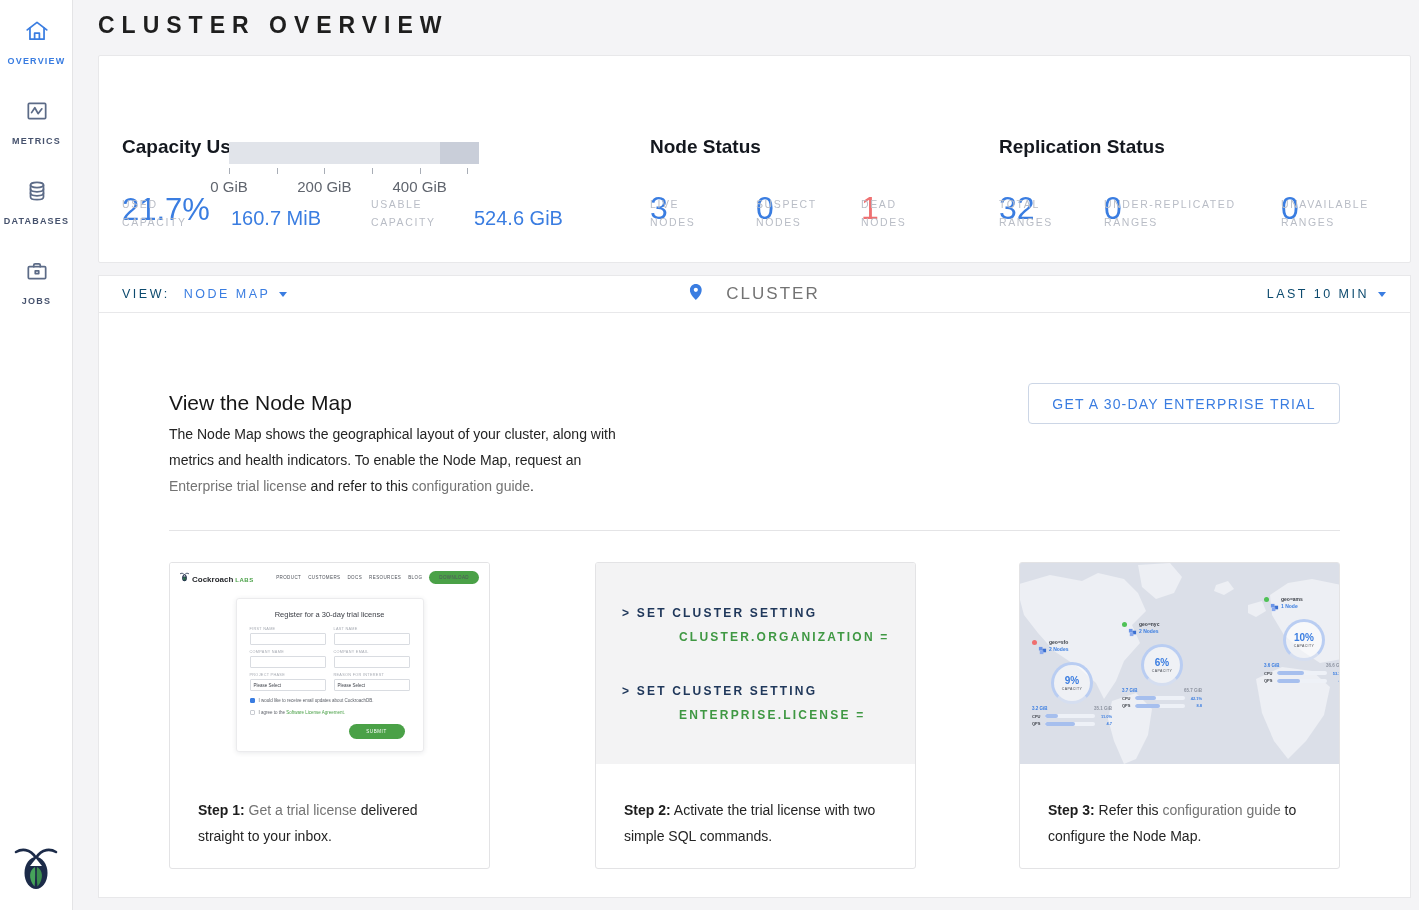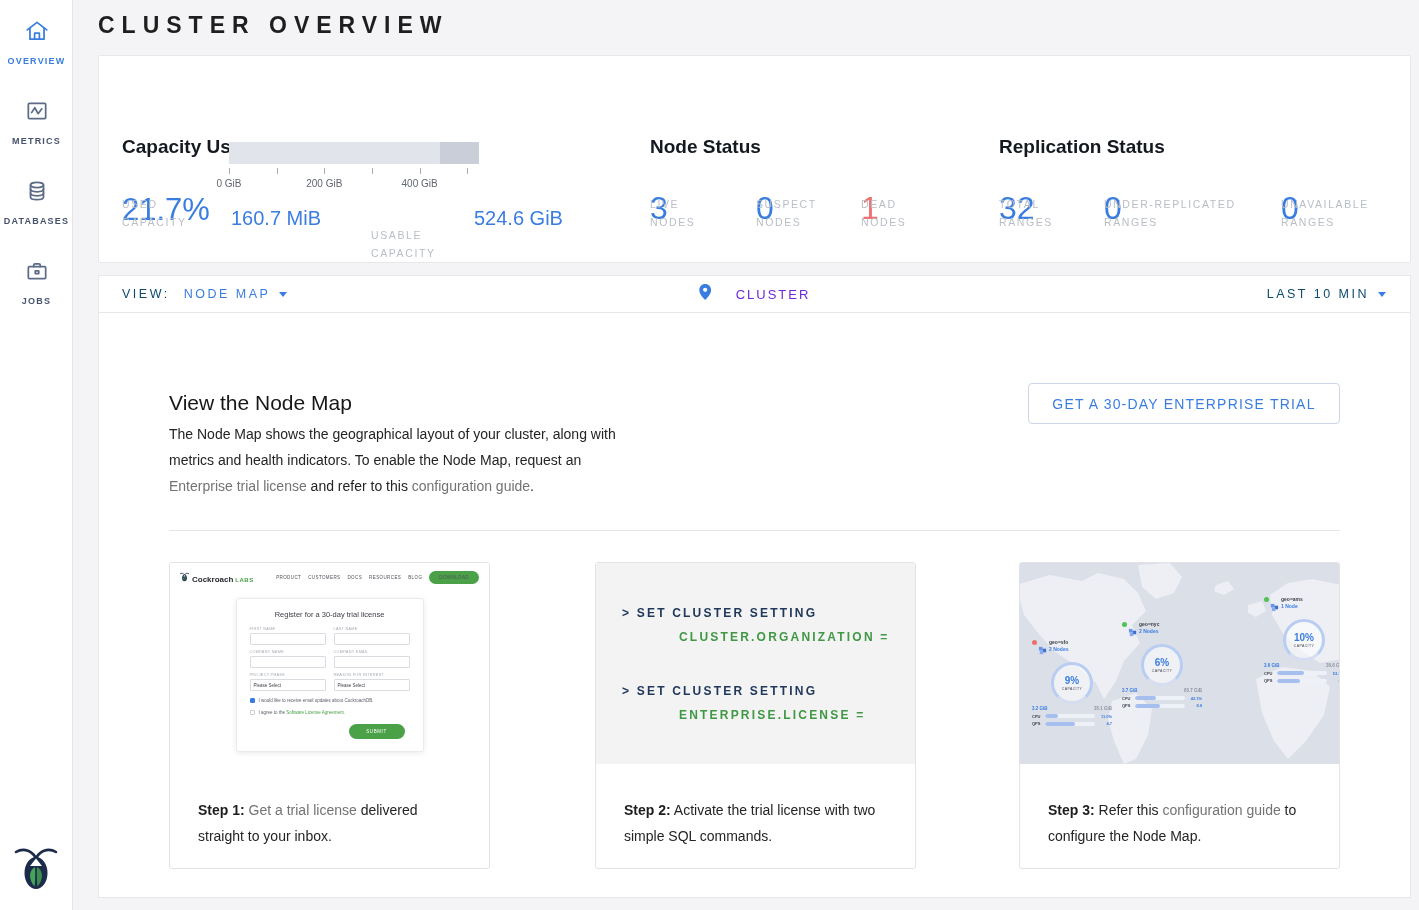--- a/index.html
+++ b/index.html
@@ -22,30 +22,30 @@
   .panel-h { position:absolute; font-size:19px; color:#14181f; }
   .stat-num { position:absolute; font-size:32px; color:#3a7de1; }
   .stat-num.red { color:#ef7071; }
   .stat-label { position:absolute; font-size:10.5px; letter-spacing:1.6px; color:#b9bdc6; line-height:18px; }
   .stat-value { position:absolute; font-size:20px; color:#3a7de1; }
 
   .cap-bar { position:absolute; left:130px; top:86px; width:250px; height:60px; }
   .cap-bar .bar { position:absolute; left:0; top:0; width:250px; height:22px; background:#e1e4ea; }
   .cap-bar .bar-dark { position:absolute; left:84.3%; top:0; width:15.7%; height:22px; background:#c9ced9; }
   .cap-bar .tick { position:absolute; top:26px; width:1px; height:6px; background:#a8adb6; }
-  .cap-bar .tick-label { position:absolute; top:36px; font-size:10px; color:#60656e; transform:translateX(-50%); white-space:nowrap; }
+  .cap-bar .tick-label { position:absolute; top:36px; font-size:15px; color:#60656e; transform:translateX(-50%); white-space:nowrap; }
 
   
   .view-bar { position:absolute; left:98px; top:275px; width:1313px; height:37px; background:#fff; border:1px solid #e8e8ea; border-bottom:none; display:flex; align-items:center; }
   .vb-left { margin-left:23px; display:flex; align-items:center; }
   .vb-label { font-size:12.5px; letter-spacing:2.5px; color:#0c4a6e; }
   .vb-value { margin-left:14px; font-size:12.5px; letter-spacing:2.5px; color:#3a7de1; cursor:pointer; display:flex; align-items:center; }
   .caret { display:inline-block; width:0; height:0; border-left:4.5px solid transparent; border-right:4.5px solid transparent; border-top:5.5px solid #3a7de1; margin-left:9px; }
   .vb-center { position:absolute; left:50%; transform:translateX(-50%); display:flex; align-items:center; cursor:pointer; }
-  .vb-center .scope { font-size:13px; letter-spacing:2px; color:#6d28d9; margin-left:25px; }
+  .vb-center .scope { font-size:17px; letter-spacing:2px; color:#737373; margin-left:25px; }
   .vb-right { position:absolute; right:24px; font-size:12.5px; letter-spacing:2.5px; color:#0c4a6e; cursor:pointer; display:flex; align-items:center; }
 
   
   .main-panel { position:absolute; left:98px; top:312px; width:1313px; height:586px; background:#fff; border:1px solid #e8e8ea; border-top:1px solid #e8e8ea; }
   .promo-title { position:absolute; left:70px; top:78px; font-size:21px; font-weight:500; color:#171717; }
   .promo-desc { position:absolute; left:70px; top:108px; width:468px; font-size:14px; line-height:26px; color:#242424; }
   .promo-desc a, .card-caption a, .blue-link { color:#737373; text-decoration:none; cursor:pointer; }
   .trial-btn { position:absolute; left:929px; top:70px; width:312px; height:41px; background:#fff; border:1px solid #ccd6e6; border-radius:4px; color:#3a7de1; font-size:14px; letter-spacing:1.2px; font-family:"Liberation Sans",sans-serif; cursor:pointer; }
   .divider { position:absolute; left:70px; top:217px; width:1171px; height:1px; background:#e4e4e6; }
 
@@ -183,21 +183,21 @@
     <div class="tick-label" style="left:38.12%">200 GiB</div>
     <div class="tick-label" style="left:76.25%">400 GiB</div>
   </div>
 
   <div class="stat-label" style="left:23px; top:139px;">
     <span>USED</span><br>
     <span>CAPACITY</span>
   </div>
   <div class="stat-value" style="left:132px; top:151px;">160.7 MiB</div>
 
-  <div class="stat-label" style="left:272px; top:139px;margin-top:31px;">
+  <div class="stat-label" style="left:272px; top:139px;">
     <span>USABLE</span><br>
     <span>CAPACITY</span>
   </div>
   <div class="stat-value" style="left:375px; top:151px;">524.6 GiB</div>
 
   <h2 class="panel-h" style="left:551px; top:80px;">Node Status</h2>
   <div class="stat-num" style="left:551px; top:134px;">3</div>
   <div class="stat-num" style="left:657px; top:134px;">0</div>
   <div class="stat-num red" style="left:762px; top:134px;">1</div>
   <div class="stat-label" style="left:551px; top:139px;">

